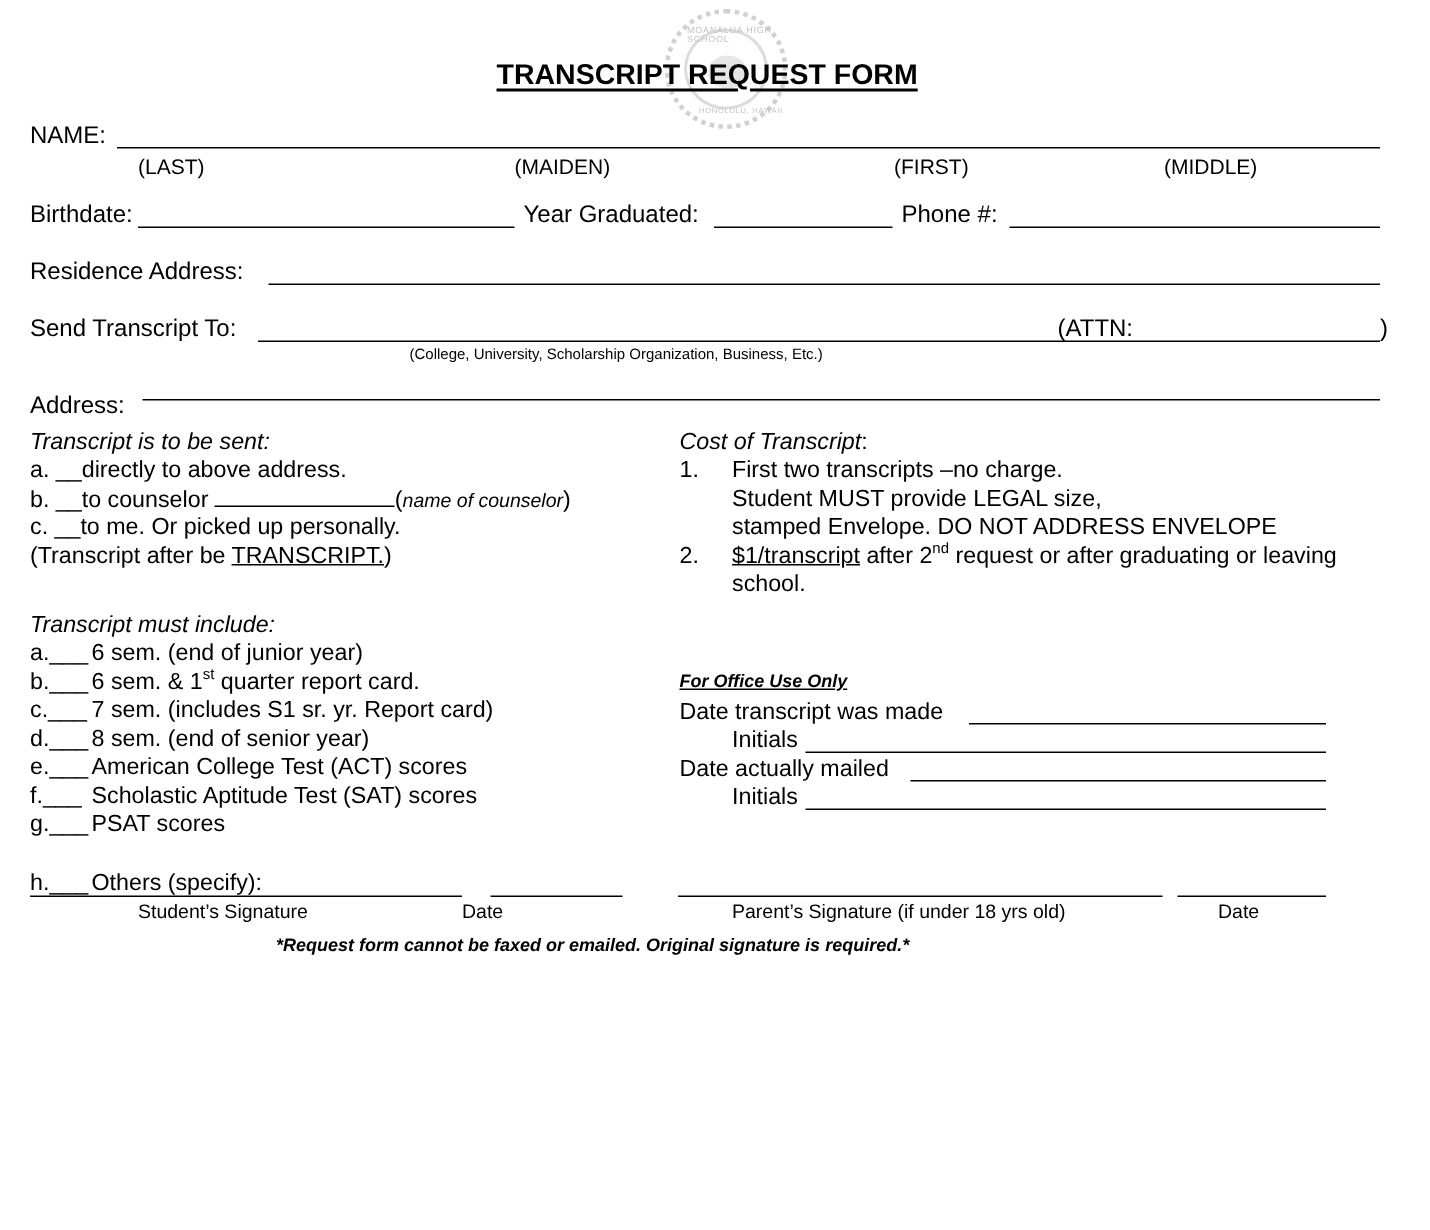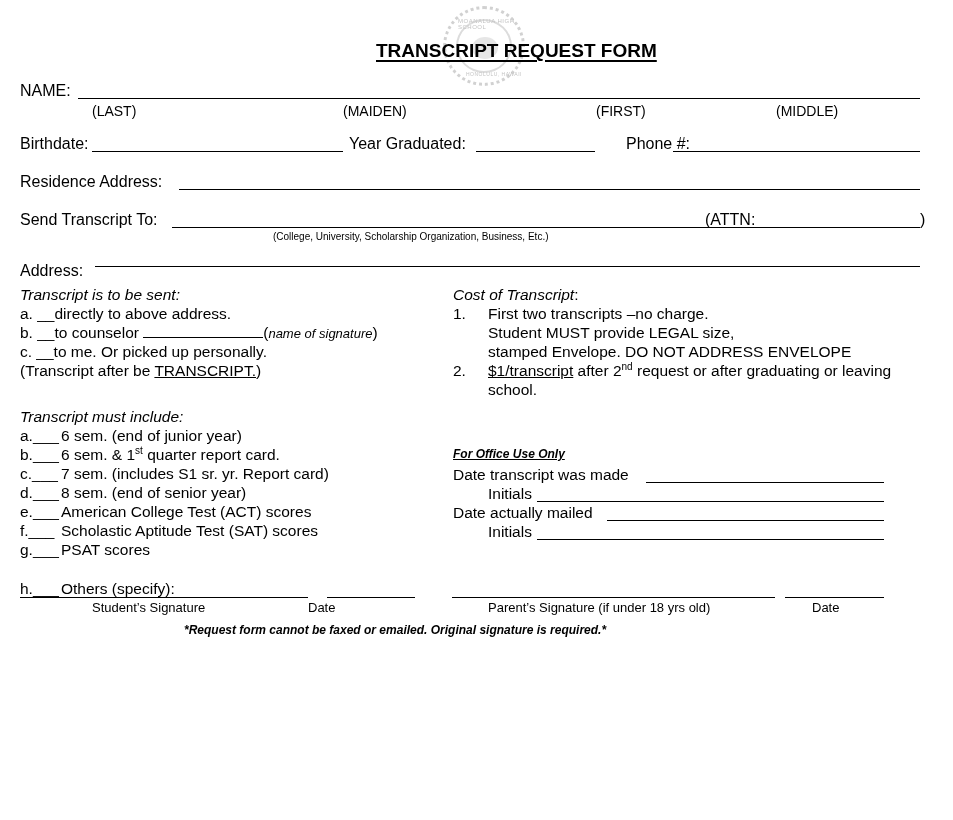--- a/index.html
+++ b/index.html
@@ -45,52 +45,52 @@
 <body>
 
 <div class="seal">
   <div class="seal-inner">
     <div class="seal-core"></div>
   </div>
   <div class="seal-text" style="left:12px; top:9px; font-size:6px;">MOANALUA HIGH SCHOOL</div>
   <div class="seal-text" style="left:20px; top:62px; font-size:5px;">HONOLULU, HAWAII</div>
 </div>
 
-<div class="abs title" style="left:331px; top:40px;margin-left:45px;">TRANSCRIPT REQUEST FORM</div>
+<div class="abs title" style="left:331px; top:40px;">TRANSCRIPT REQUEST FORM</div>
 
 <div class="abs fs16" style="left:20px; top:82px;">NAME:</div>
 <div class="line" style="left:78px; top:98px; width:842px;"></div>
 <div class="abs fs8" style="left:92px; top:103px;">(LAST)</div>
 <div class="abs fs8" style="left:343px; top:103px;">(MAIDEN)</div>
 <div class="abs fs8" style="left:596px; top:103px;">(FIRST)</div>
 <div class="abs fs8" style="left:776px; top:103px;">(MIDDLE)</div>
 
 <div class="abs fs16" style="left:20px; top:135px;">Birthdate:</div>
 <div class="line" style="left:92px; top:151px; width:251px;"></div>
 <div class="abs fs16" style="left:349px; top:135px;">Year Graduated:</div>
 <div class="line" style="left:476px; top:151px; width:119px;"></div>
-<div class="abs fs16" style="left:601px; top:135px;margin-left:25px;">Phone #:</div>
+<div class="abs fs16" style="left:601px; top:135px;">Phone #:</div>
 <div class="line" style="left:673px; top:151px; width:247px;"></div>
 
 <div class="abs fs16" style="left:20px; top:173px;">Residence Address:</div>
 <div class="line" style="left:179px; top:189px; width:741px;"></div>
 
 <div class="abs fs16" style="left:20px; top:211px;">Send Transcript To:</div>
 <div class="line" style="left:172px; top:227px; width:748px;"></div>
 <div class="abs fs16" style="left:705px; top:211px;">(ATTN:</div>
 <div class="abs fs16" style="left:920px; top:211px;">)</div>
 <div class="abs fs10" style="left:273px; top:231px;">(College, University, Scholarship Organization, Business, Etc.)</div>
 
 <div class="abs fs16" style="left:20px; top:262px;">Address:</div>
 <div class="line" style="left:95px; top:266px; width:825px;"></div>
 
 <div class="abs fs15 it" style="left:20px; top:286px;">Transcript is to be sent:</div>
 <div class="abs fs15" style="left:20px; top:305px;">a. __directly to above address.</div>
 <div class="abs fs15" style="left:20px; top:324px;">
-  <span>b. __to counselor </span><span class="blank" style="width:120px;"></span><span>(</span><span class="it fs13">name of signature</span><span>)</span>
+  <span>b. __to counselor </span><span class="blank" style="width:120px;"></span><span>(</span><span class="it fs13">name of counselor</span><span>)</span>
 </div>
 <div class="abs fs15" style="left:20px; top:343px;">c. __to me.  Or picked up personally.</div>
 <div class="abs fs15" style="left:20px; top:362px;">
   <span>(Transcript after be </span><span class="ul">TRANSCRIPT.</span><span>)</span>
 </div>
 
 <div class="abs fs15" style="left:453px; top:286px;">
   <span class="it">Cost of Transcript</span><span>:</span>
 </div>
 <div class="abs fs15" style="left:453px; top:305px;">1.</div>

